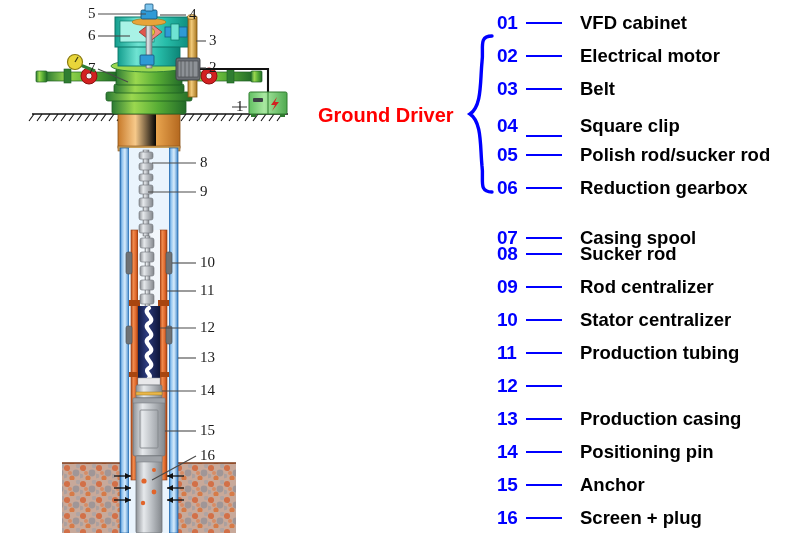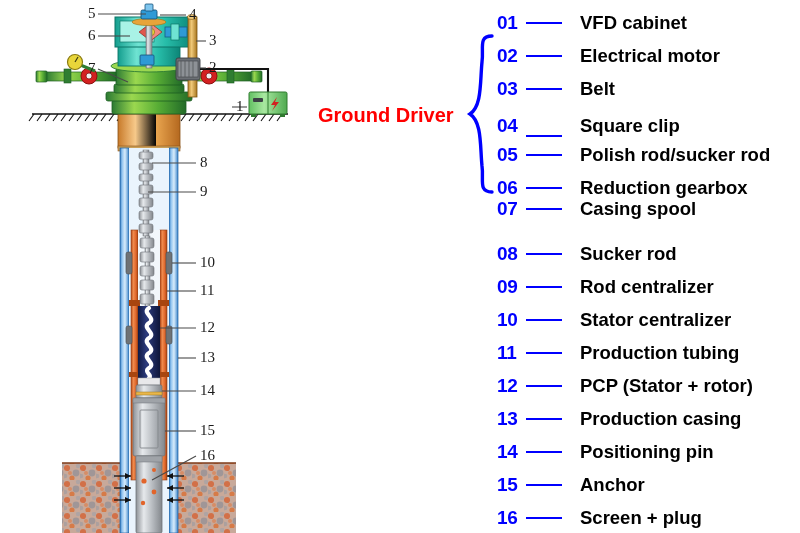--- a/index.html
+++ b/index.html
@@ -436,21 +436,21 @@
       <span class="leg-dash"></span>
       <span class="leg-label">Polish rod/sucker rod</span>
     </div>
 
     <div class="leg-row" style="top:173px;">
       <span class="leg-num">06</span>
       <span class="leg-dash"></span>
       <span class="leg-label">Reduction gearbox</span>
     </div>
 
-    <div class="leg-row" style="top:194px;">
+    <div class="leg-row" style="top:223px;">
       <span class="leg-num">07</span>
       <span class="leg-dash"></span>
       <span class="leg-label">Casing spool</span>
     </div>
 
     <div class="leg-row" style="top:239px;">
       <span class="leg-num">08</span>
       <span class="leg-dash"></span>
       <span class="leg-label">Sucker rod</span>
     </div>
@@ -469,21 +469,20 @@
 
     <div class="leg-row" style="top:338px;">
       <span class="leg-num">11</span>
       <span class="leg-dash"></span>
       <span class="leg-label">Production tubing</span>
     </div>
 
     <div class="leg-row" style="top:371px;">
       <span class="leg-num">12</span>
       <span class="leg-dash"></span>
-      <span class="leg-label">PCP (Stator + rotor)</span>
     </div>
 
     <div class="leg-row" style="top:404px;">
       <span class="leg-num">13</span>
       <span class="leg-dash"></span>
       <span class="leg-label">Production casing</span>
     </div>
 
     <div class="leg-row" style="top:437px;">
       <span class="leg-num">14</span>

